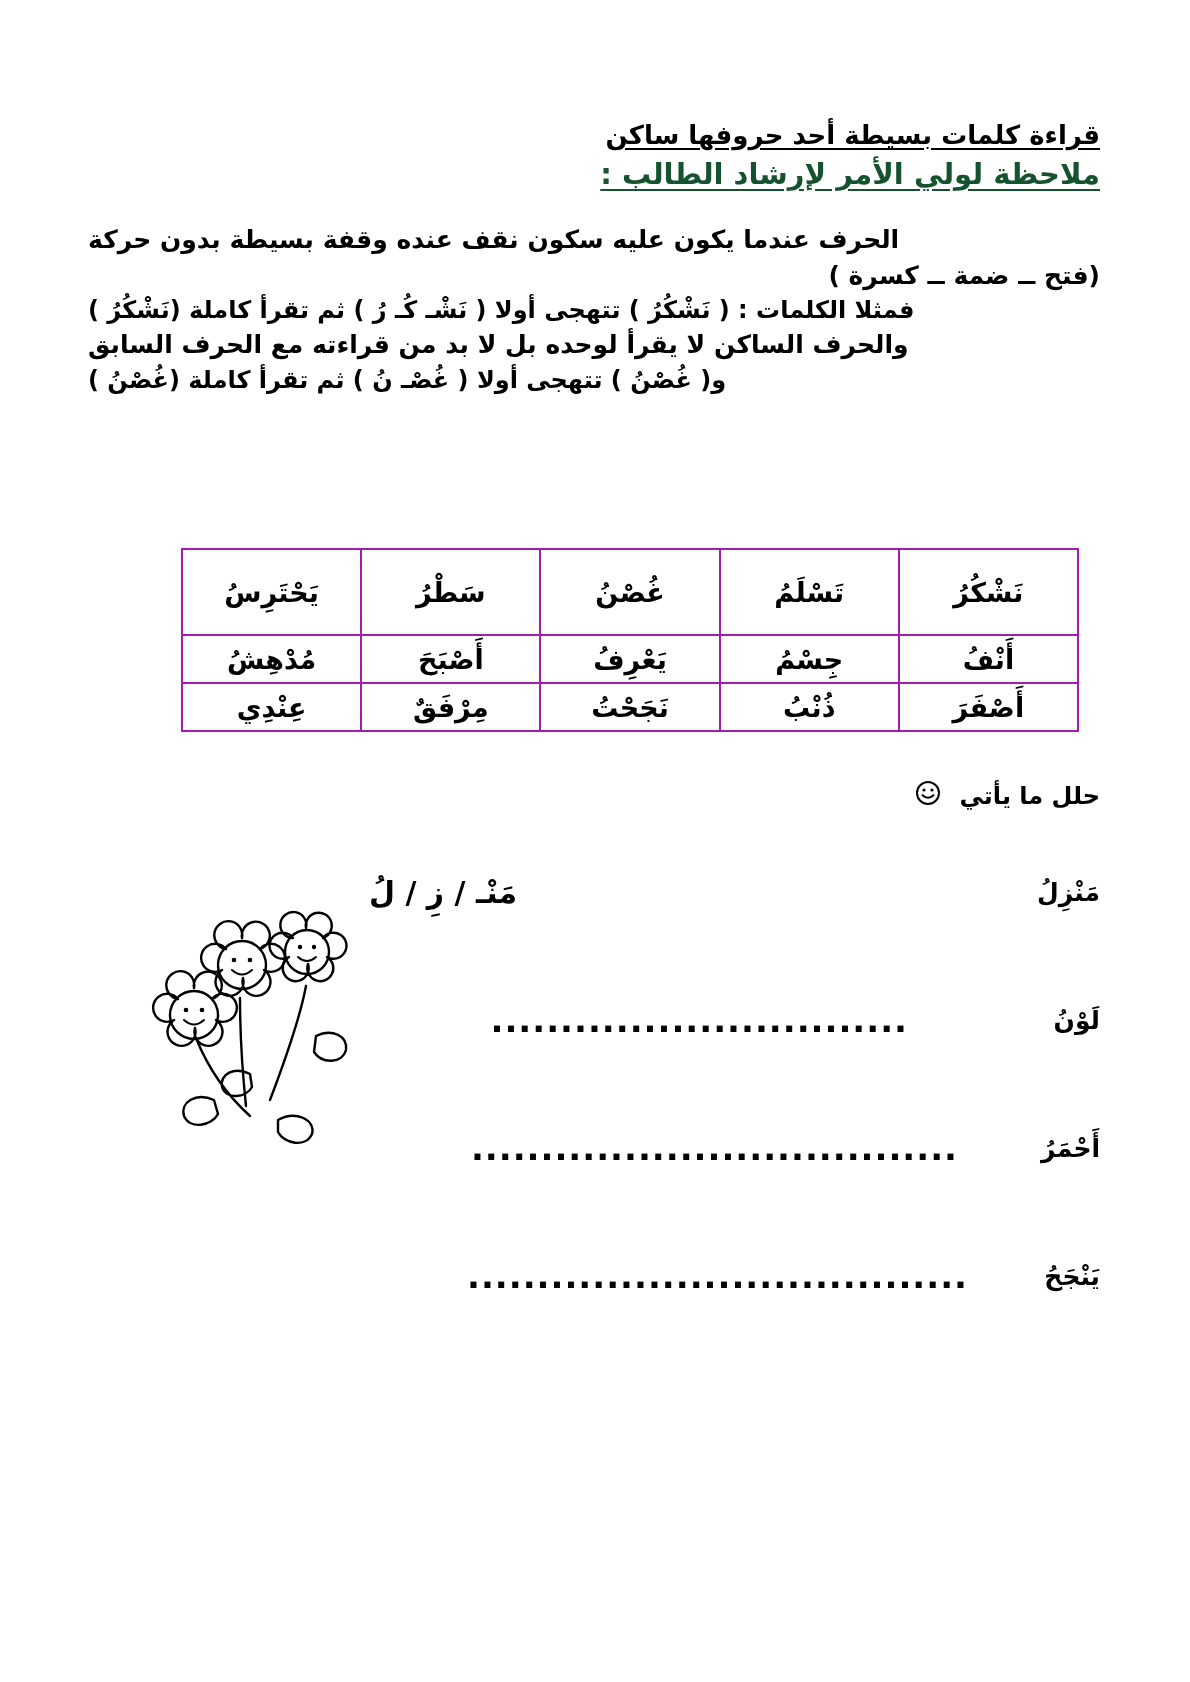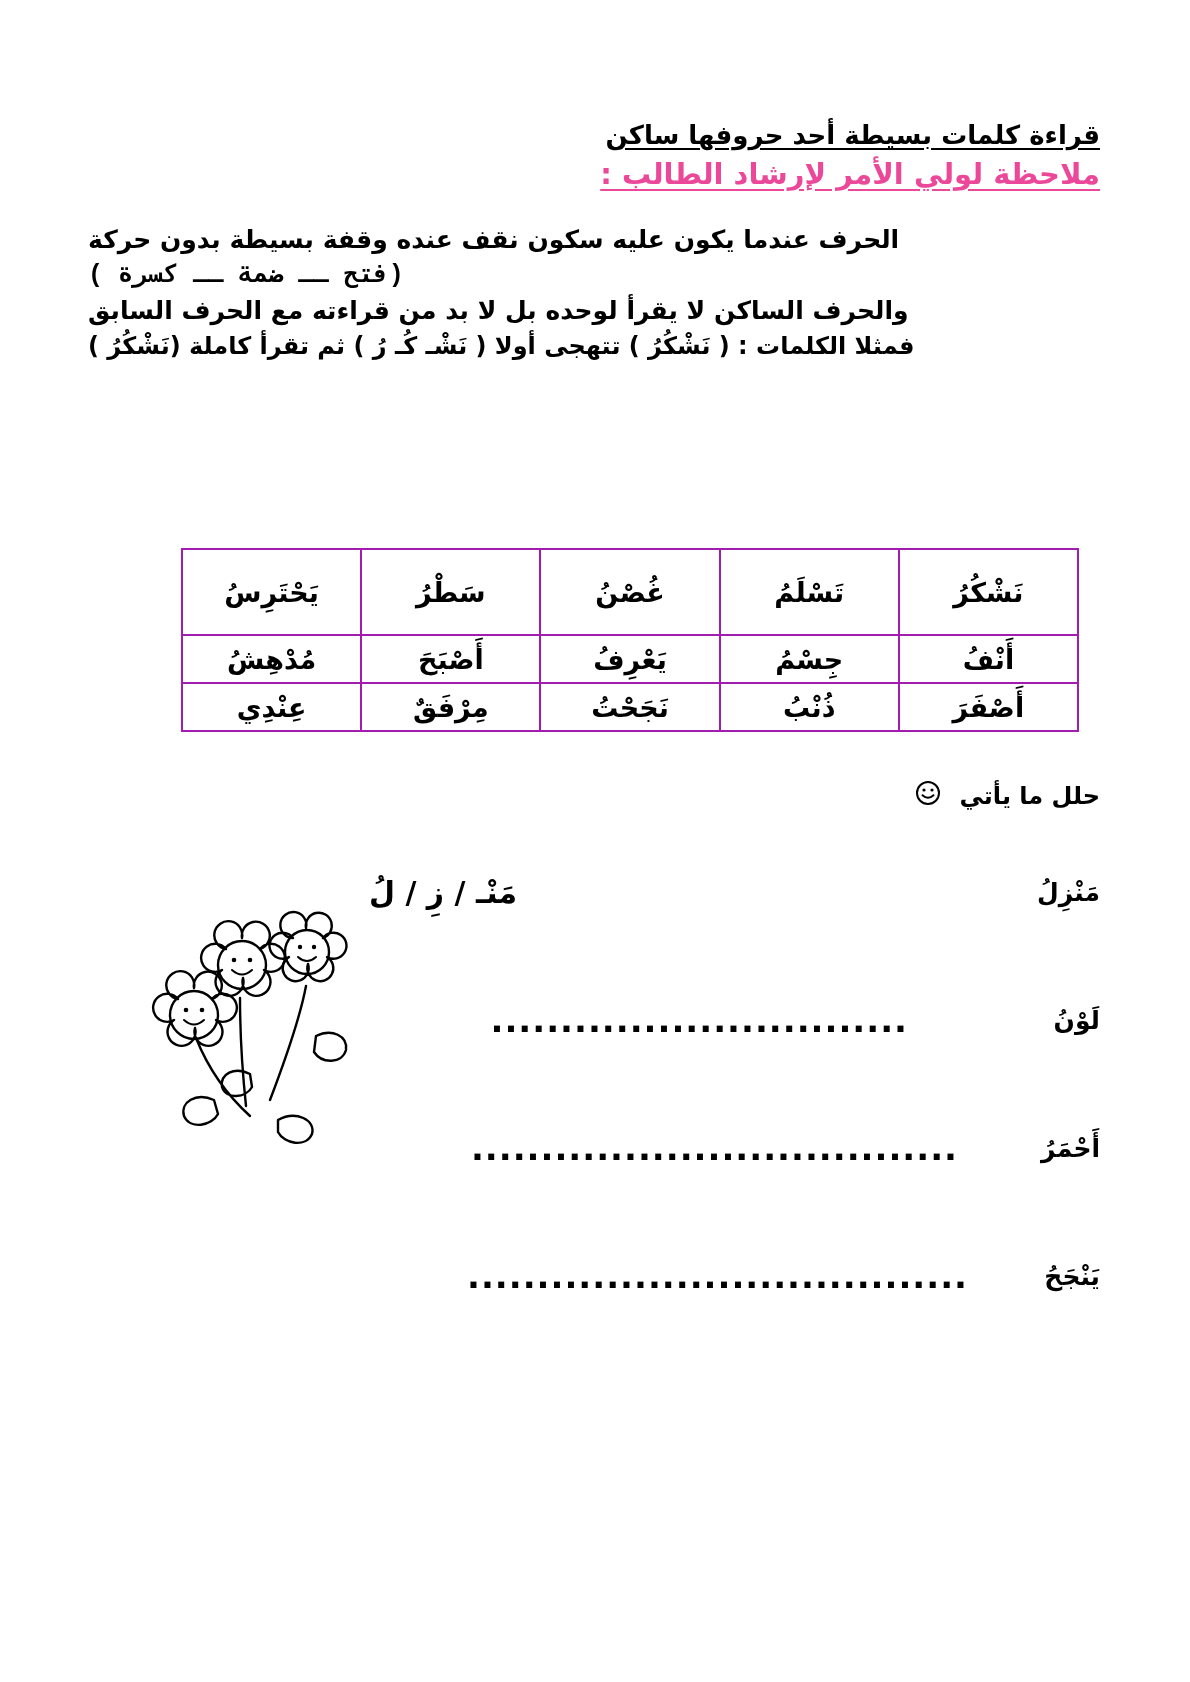--- a/index.html
+++ b/index.html
@@ -60,21 +60,21 @@
     direction: rtl;
     font-size: 25px;
     font-weight: bold;
     line-height: 1.42;
   }
   .explain .ln {
     display: block;
     white-space: nowrap;
   }
   .ln.center { text-align: left; }
-  .ln.right  { text-align: left; font-family: Liberation Mono, monospace; }
+  .ln.right  { text-align: right; }
 
   .ln-sm { font-size: 24px; }
 
   
   .words-table {
     position: absolute;
     top: 548px;
     right: 111px;
     width: 898px;
     border-collapse: collapse;
@@ -159,28 +159,29 @@
   }
   .flowers svg { display: block; width: 100%; height: 100%; }
 </style>
 </head>
 <body>
 
 <div class="page">
 
   <div class="header-block">
     <div class="title-line">قراءة كلمات بسيطة أحد حروفها ساكن</div>
-    <div class="note-line" id="note-line" style="color: #ec4899;">ملاحظة لولي الأمر لإرشاد الطالب :</div>
+    <div class="note-line" id="note-line" style="color: #14532d;">ملاحظة لولي الأمر لإرشاد الطالب :</div>
   </div>
 
   <div class="explain">
     <span class="ln center">الحرف عندما يكون عليه سكون نقف عنده وقفة بسيطة بدون حركة</span>
     <span class="ln right">(فتح ــ ضمة ــ كسرة  )</span>
+    <span class="ln center ln-sm">فمثلا الكلمات :   (   نَشْكُرُ ) تتهجى أولا ( نَشْـ كُـ رُ  ) ثم تقرأ كاملة   (نَشْكُرُ )</span>
     <span class="ln center">والحرف الساكن لا يقرأ لوحده بل لا بد من قراءته مع الحرف السابق</span>
-    <span class="ln center ln-sm">فمثلا الكلمات :   (   نَشْكُرُ ) تتهجى أولا ( نَشْـ كُـ رُ  ) ثم تقرأ كاملة   (نَشْكُرُ )</span>
+    <span class="ln center ln-sm">و( غُصْنُ ) تتهجى أولا ( غُصْـ  نُ ) ثم تقرأ كاملة  (غُصْنُ )</span>
   </div>
 
   <table class="words-table">
     <tbody>
       <tr>
         <td>نَشْكُرُ</td>
         <td>تَسْلَمُ</td>
         <td>غُصْنُ</td>
         <td>سَطْرُ</td>
         <td>يَحْتَرِسُ</td>

